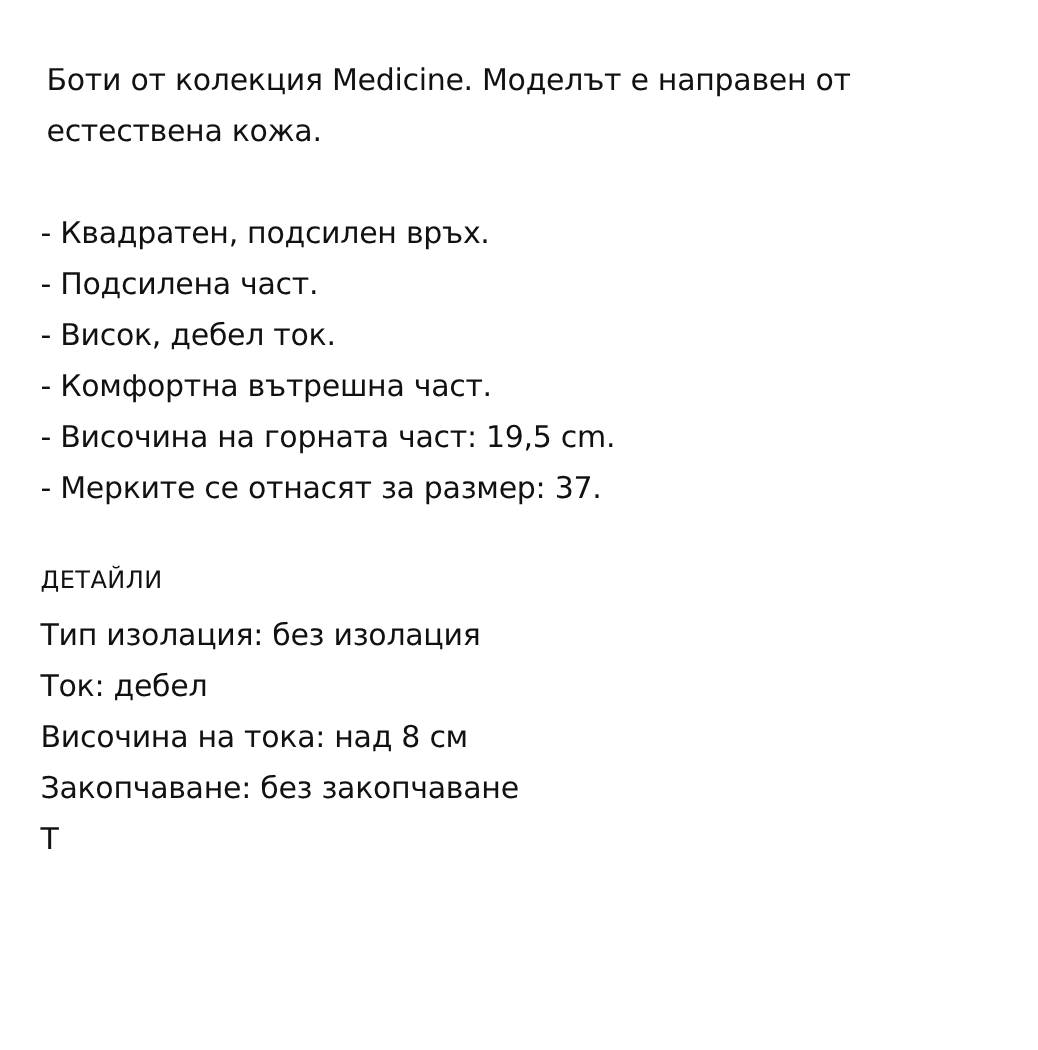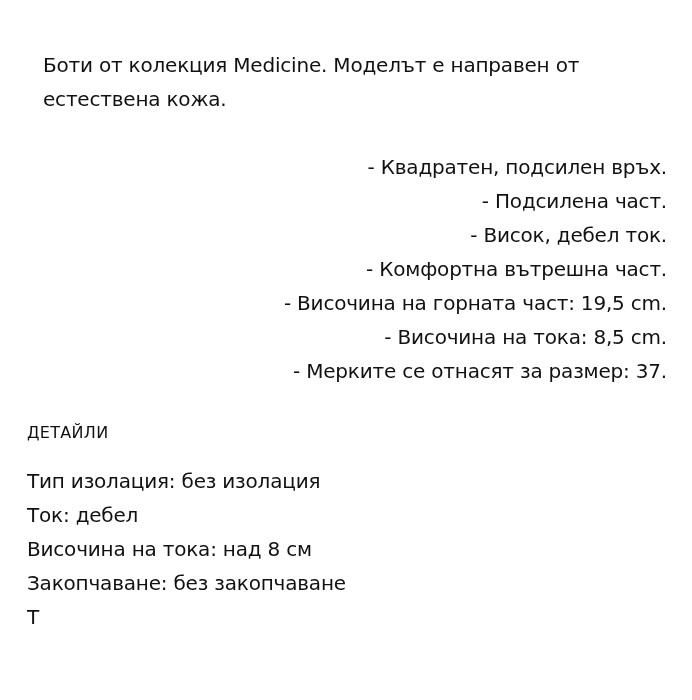--- a/index.html
+++ b/index.html
@@ -17,37 +17,36 @@
     }
     .content {
       position: absolute;
       left: 27px;
       top: 32px;
       width: 640px;
     }
     .intro {
       font-size: 20px;
       line-height: 34px;
-      margin: 16px;
+      margin: 4px;
       letter-spacing: -0.2px;
     }
     .features {
       list-style: none;
       margin: 34px 0 0 0;
       padding: 0;
     }
     .features li {
       font-size: 20px;
       line-height: 34px;
       letter-spacing: -0.2px;
       white-space: nowrap;
-      text-align: right;
     }
     .section-title {
-      margin: 30px 0 16px 0;
+      margin: 30px 0 4px 0;
       font-size: 16px;
       line-height: 30px;
       font-weight: normal;
       letter-spacing: 0.3px;
     }
     .details {
       list-style: none;
       margin: 4px 0 0 0;
       padding: 0;
     }
@@ -63,21 +62,20 @@
 
 <div class="content">
   <p class="intro">Боти от колекция Medicine. Моделът е направен от естествена кожа.</p>
 
   <ul class="features">
     <li>- Квадратен, подсилен връх.</li>
     <li>- Подсилена част.</li>
     <li>- Висок, дебел ток.</li>
     <li>- Комфортна вътрешна част.</li>
     <li>- Височина на горната част: 19,5 cm.</li>
-    <li>- Височина на тока: 8,5 cm.</li>
     <li>- Мерките се отнасят за размер: 37.</li>
   </ul>
 
   <h3 class="section-title">ДЕТАЙЛИ</h3>
 
   <ul class="details">
     <li>Тип изолация: без изолация</li>
     <li>Ток: дебел</li>
     <li>Височина на тока: над 8 см</li>
     <li>Закопчаване: без закопчаване</li>

